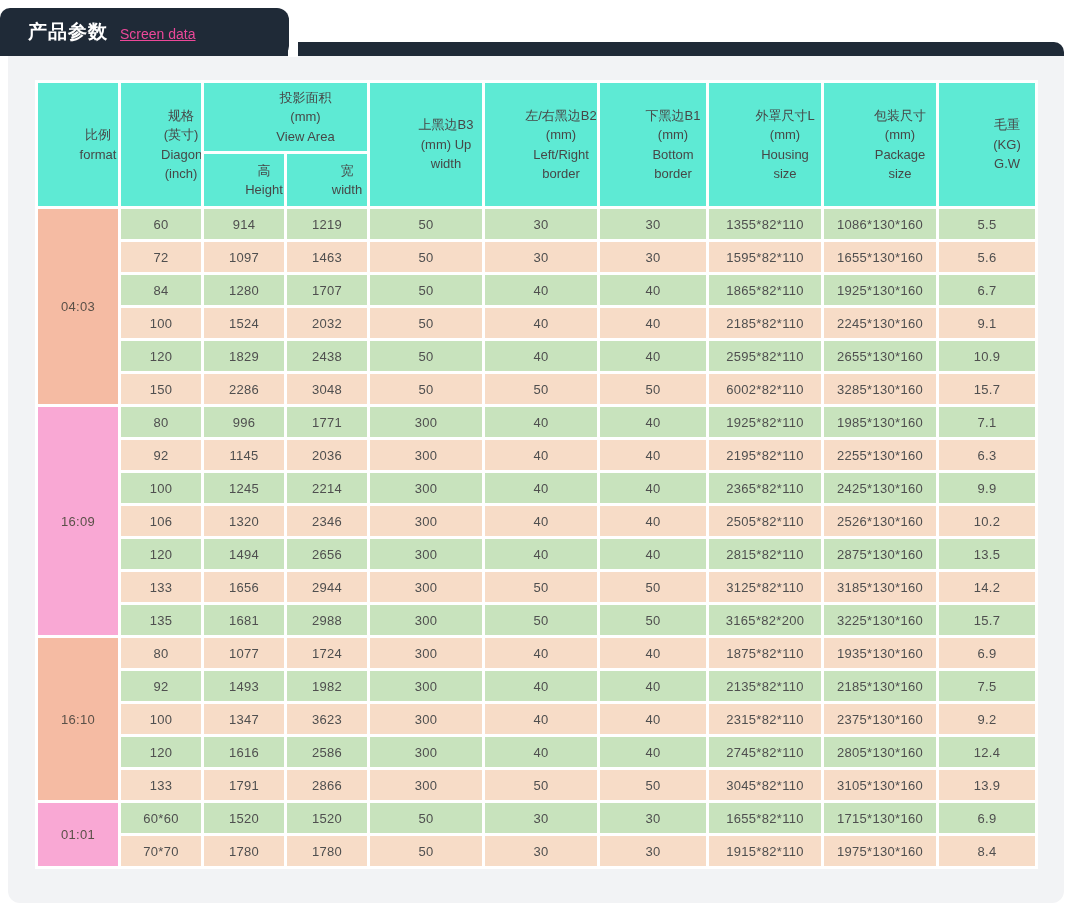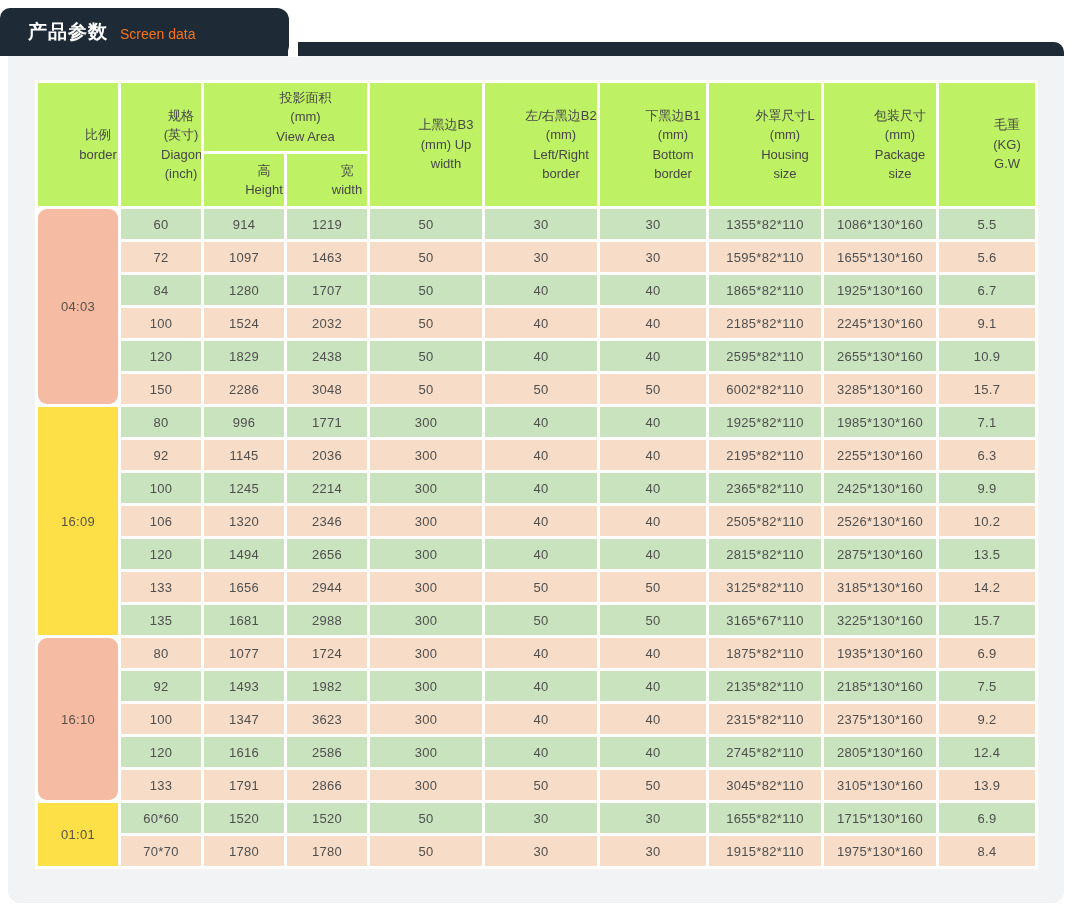--- a/index.html
+++ b/index.html
@@ -20,45 +20,45 @@
     position:absolute; left:288px; top:41px; width:10px; height:16px;
     background:#ffffff;
   }
   .tab {
     position:absolute; left:0; top:8px; width:289px; height:48px;
     background:#1f2a37; border-radius:10px 12px 10px 0;
     display:flex; align-items:center; gap:12px;
     padding-left:28px; box-sizing:border-box;text-align:center;
   }
   .tab-zh { color:#ffffff; font-size:19px; font-weight:bold; letter-spacing:1px; }
-  .tab-en { color:#f97316; font-size:14px; padding-top:3px; }
+  .tab-en { color:#ec4899; font-size:14px; padding-top:3px;text-decoration:underline; }
 
   .table-wrap {
     position:absolute; left:35px; top:80px; width:1003px;
     background:#ffffff;
   }
   table {
     border-collapse:separate; border-spacing:3px;
     table-layout:fixed; width:1003px;
   }
   th, td {
     text-align:center; vertical-align:middle;
     overflow:hidden; padding:0;
   }
   th {
-    background:#bef264; color:#474747; font-size:13px; font-weight:normal;
+    background:#5eead4; color:#474747; font-size:13px; font-weight:normal;
     line-height:1.5; white-space:pre-line;padding-left:40px;
   }
   .h1 { height:68px; }
   .h2 { height:52px; }
   td { font-size:13px; color:#4f4f4f; height:30px; letter-spacing:0.3px; }
   td.green { background:#c8e3bd; }
   td.peach { background:#f7dcc7; }
-  td.group-dark  { background:#f5bba3; color:#5a5048;border-radius:9px; }
-  td.group-light { background:#fde047; color:#5a5048; }
+  td.group-dark  { background:#f5bba3; color:#5a5048; }
+  td.group-light { background:#f9a8d4; color:#5a5048; }
 </style>
 </head>
 <body>
 
 <div class="card"></div>
 <div class="topbar"></div>
 <div class="tab-gap"></div>
 <div class="tab">
   <span class="tab-zh">产品参数</span>
   <span class="tab-en">Screen data</span>
@@ -74,21 +74,21 @@
       <col style="width:112px">
         <col style="width:112px">
         <col style="width:106px">
       <col style="width:112px">
         <col style="width:112px">
         <col style="width:96px">
     </colgroup>
     <thead>
       <tr>
         <th rowspan="2">比例
-border</th>
+format</th>
         <th rowspan="2">规格(英寸)
 Diagonal
 (inch)</th>
         <th colspan="2" class="h1">投影面积
 (mm)
 View Area</th>
         <th rowspan="2">上黑边B3
 (mm)   Up
 width</th>
         <th rowspan="2">左/右黑边B2
@@ -251,21 +251,21 @@
           <td class="peach">3185*130*160</td>
           <td class="peach">14.2</td>
         </tr>
         <tr>
           <td class="green">135</td>
           <td class="green">1681</td>
           <td class="green">2988</td>
           <td class="green">300</td>
           <td class="green">50</td>
           <td class="green">50</td>
-          <td class="green">3165*67*110</td>
+          <td class="green">3165*82*200</td>
           <td class="green">3225*130*160</td>
           <td class="green">15.7</td>
         </tr>
         <tr>
           <td rowspan="5" class="group-dark">16:10</td>
           <td class="peach">80</td>
           <td class="peach">1077</td>
           <td class="peach">1724</td>
           <td class="peach">300</td>
           <td class="peach">40</td>

